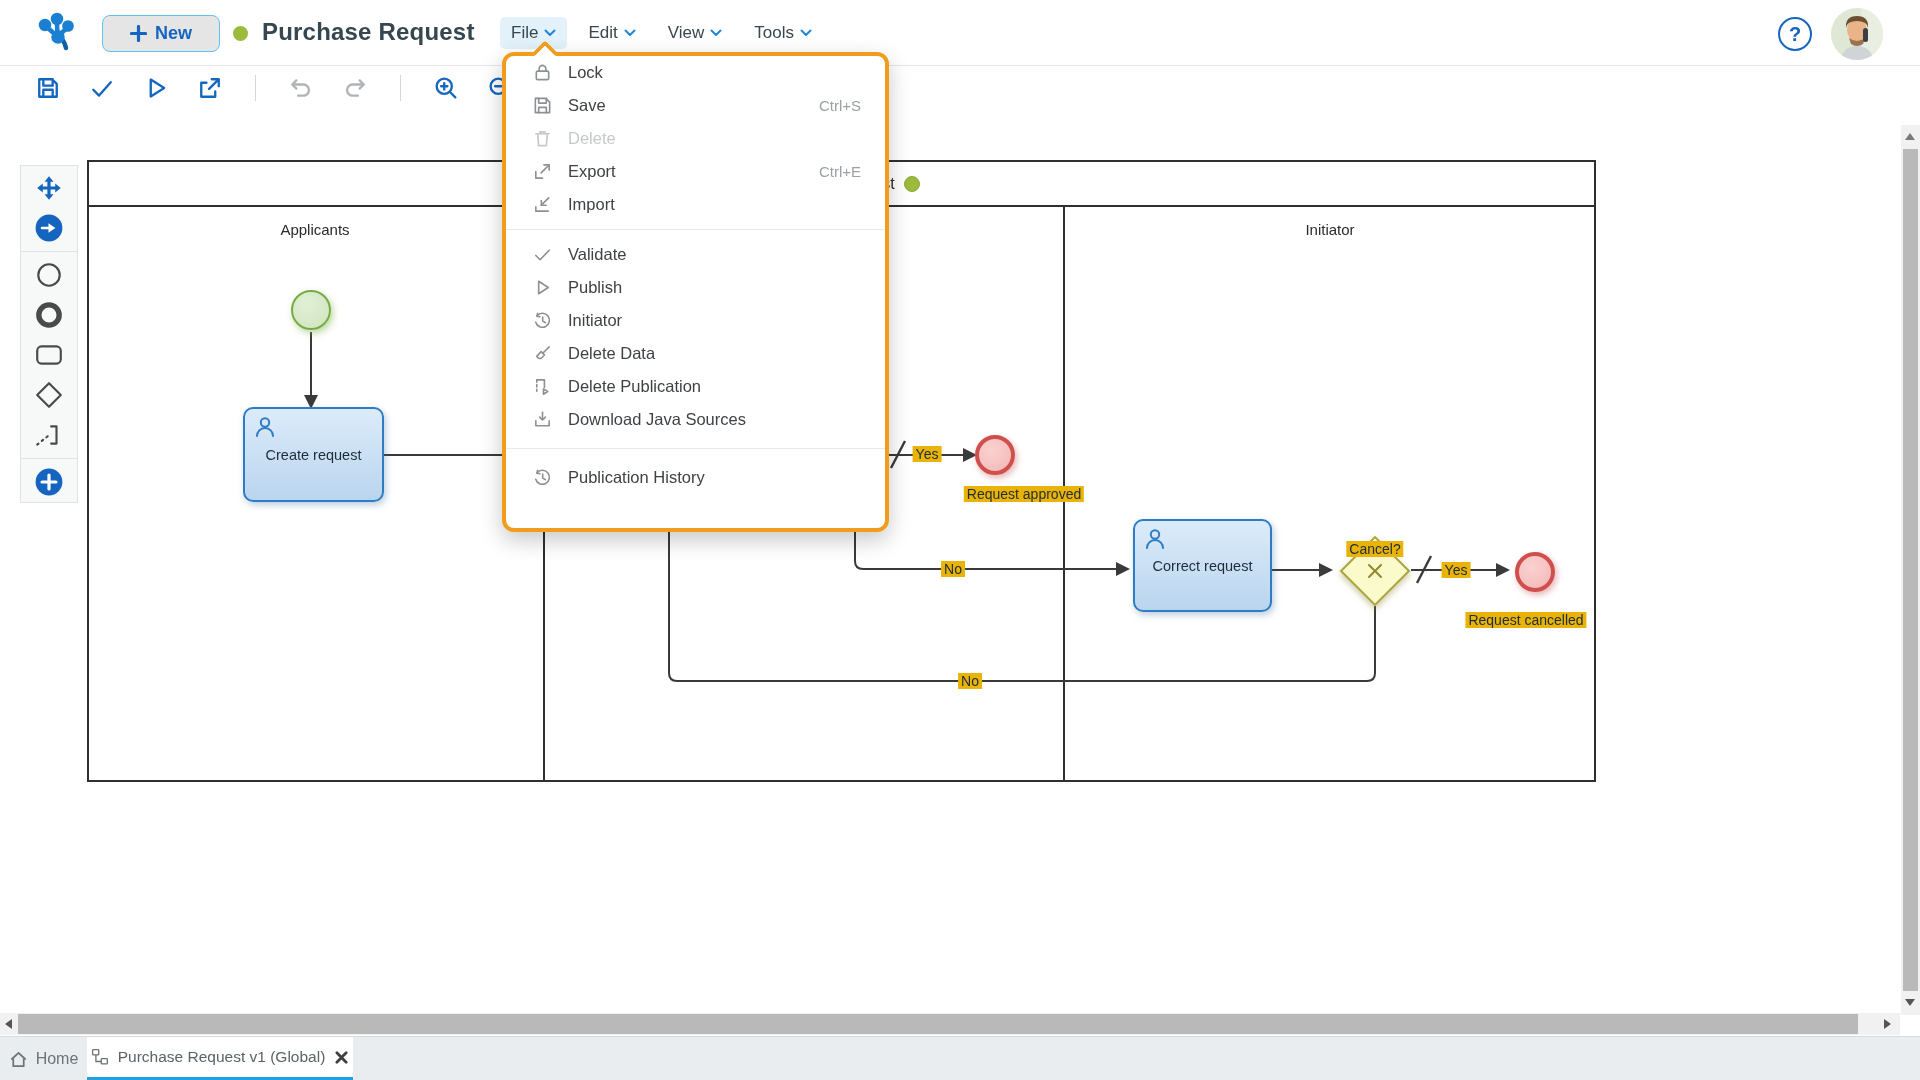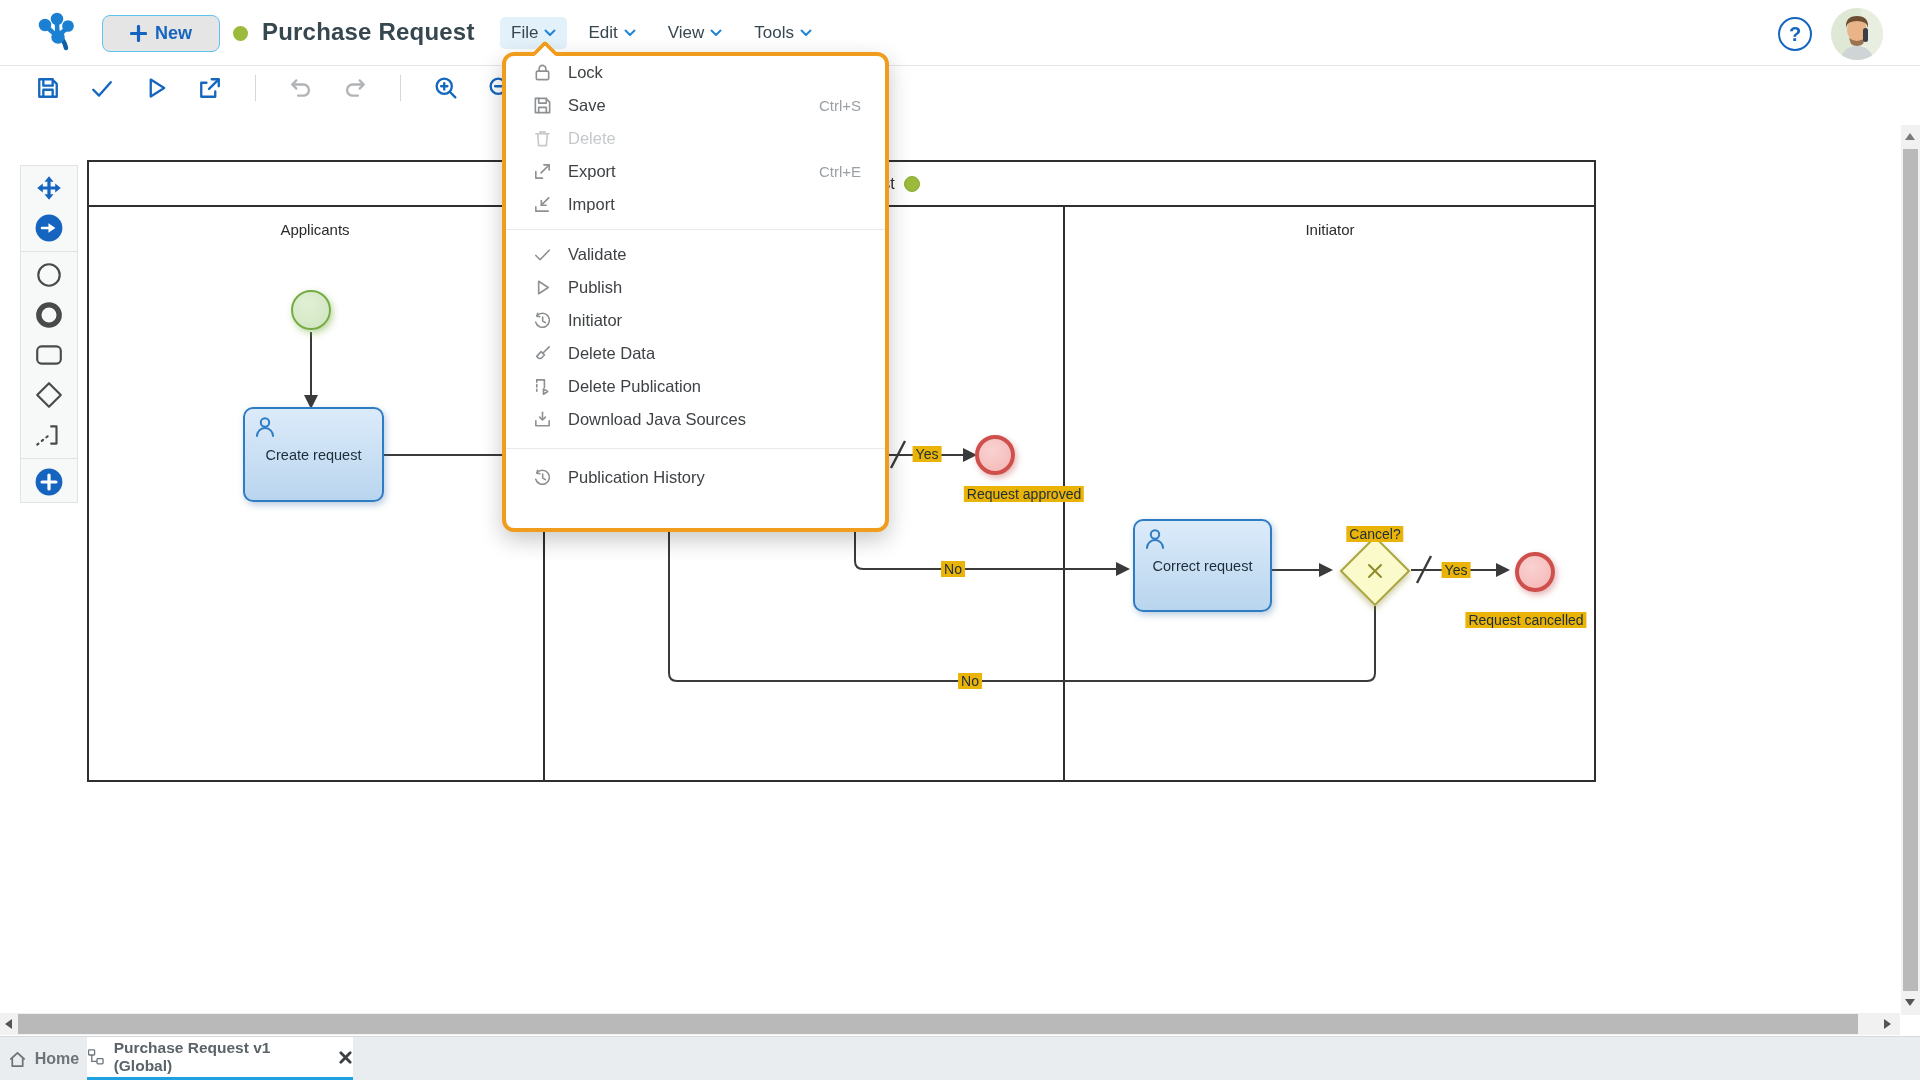--- a/index.html
+++ b/index.html
@@ -131,21 +131,21 @@
             background:#b9b9b9; cursor:pointer; }
   .varrow-u { position:absolute; left:4px; top:8px; width:0; height:0;
               border-left:5.5px solid transparent; border-right:5.5px solid transparent;
               border-bottom:7px solid #7a7a7a; cursor:pointer; }
   .varrow-d { position:absolute; left:4px; top:874px; width:0; height:0;
               border-left:5.5px solid transparent; border-right:5.5px solid transparent;
               border-top:7px solid #555; cursor:pointer; }
 
   
   .tabbar { position:absolute; left:0; top:1036px; width:1920px; height:44px;
-            background:#eaedef; border-top:1px solid #d7dadd; z-index:25;font-weight:bold; }
+            background:#eaedef; border-top:1px solid #d7dadd; z-index:25; }
   .tab-home { position:absolute; left:0; top:0; width:87px; height:44px;
               display:flex; align-items:center; justify-content:center; gap:8px;
               color:#6b7478; font-size:16px; cursor:pointer; }
   .tab-active { position:absolute; left:87px; top:0; width:266px; height:44px;
                 background:#fff; border-bottom:4px solid #1da1e0;
                 display:flex; align-items:center; justify-content:center; gap:9px;
                 color:#5a6468; font-size:15.5px; cursor:pointer; }
   .tab-close { display:flex; align-items:center; cursor:pointer; }
 </style>
 </head>
@@ -378,21 +378,21 @@
       </g>
     </svg>
     <span>Correct request</span>
   </div>
 
   <div class="bpmn-gateway">
     <svg width="24" height="24" viewBox="0 0 24 24">
       <path d="M12 3.5 v17 M3.5 12 h17" stroke="#8f8a2c" stroke-width="2" stroke-linecap="round" fill="none"></path>
     </svg>
   </div>
-  <div class="node-label" style="left:1375px; top:534px;">Cancel?</div>
+  <div class="node-label" style="left:1375px; top:549px;">Cancel?</div>
 
   <div class="bpmn-end" style="left:1515px; top:552px;"></div>
   <div class="node-label" style="left:1526px; top:620px;">Request cancelled</div>
 
   <div class="node-label" style="left:927px; top:454px;">Yes</div>
   <div class="node-label" style="left:953px; top:569px;">No</div>
   <div class="node-label" style="left:1456px; top:570px;">Yes</div>
   <div class="node-label" style="left:970px; top:681px;">No</div>
 
   <div class="dd-notch"></div>

